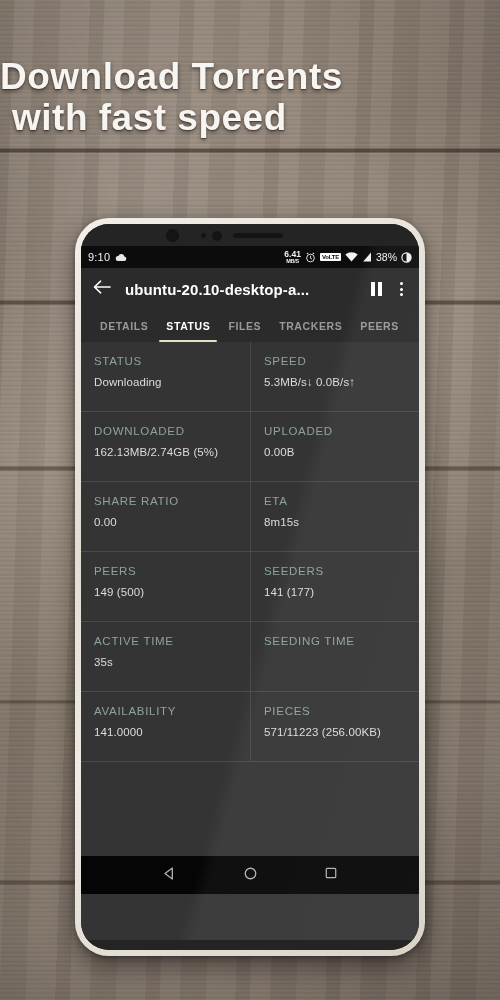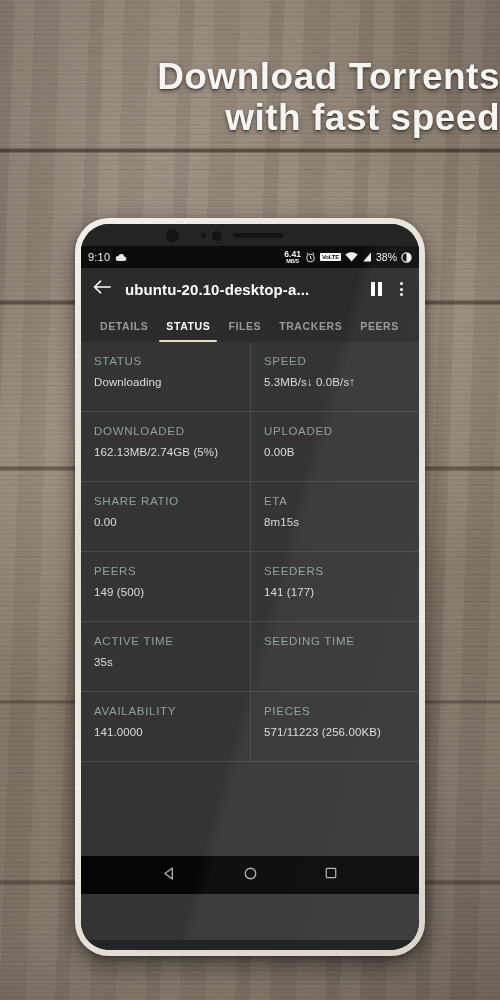--- a/index.html
+++ b/index.html
@@ -43,27 +43,27 @@
       linear-gradient(160deg,#9b8d7f 0%,#8e8073 22%,#9c8f81 40%,#8b7e70 62%,#97897b 80%,#86796c 100%);
   }
   .wood-vignette {
     position:absolute; inset:0;
     background:radial-gradient(ellipse 85% 75% at 50% 45%, rgba(0,0,0,0) 45%, rgba(0,0,0,.22) 100%);
   }
 
   
   .headline {
     position:absolute; top:58px; left:0; right:0;
-    text-align:right; color:#f7f5f1;
+    text-align:left; color:#f7f5f1;
     font-weight:bold; line-height:1.02;
     text-shadow:0 2px 4px rgba(30,20,14,.55), 0 1px 1px rgba(0,0,0,.4);
     letter-spacing:.5px;
   }
   .headline .l1 { display:block; font-size:37px; }
-  .headline .l2 { display:block; font-size:37px; margin-top:3px; }
+  .headline .l2 { display:block; font-size:37px; margin-top:3px;padding-left:12px; }
 
   
   .phone {
     position:absolute; left:75px; top:218px;
     width:350px; height:738px;
     background:linear-gradient(150deg,#f2efe9 0%,#e3ded4 35%,#efebe3 60%,#d9d3c8 100%);
     border-radius:34px;
     box-shadow:0 10px 26px rgba(0,0,0,.45), 0 2px 6px rgba(0,0,0,.3);
     padding:6px;
   }

